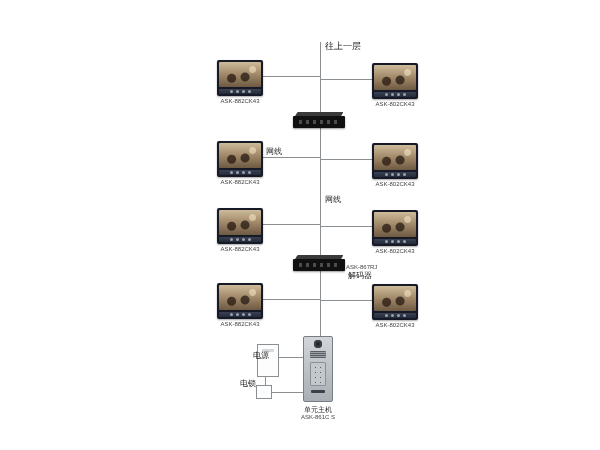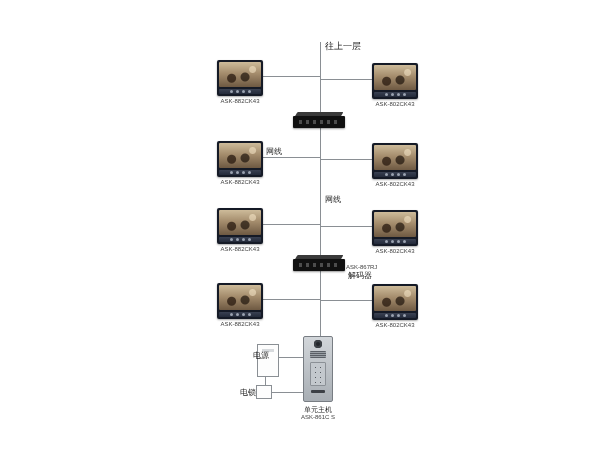--- a/index.html
+++ b/index.html
@@ -193,21 +193,21 @@
         <i></i>
       </div>
   </div>
   <div class="mlabel ml-r4">ASK-802CK43</div>
 
   <div class="psu">
       <i></i>
     </div>
   <div class="lbl mid" style="left:228px;top:350px;margin-left:25px;">电源</div>
   <div class="lockbox"></div>
-  <div class="lbl mid" style="left:240px;top:387px;">电锁</div>
+  <div class="lbl mid" style="left:240px;top:378px;">电锁</div>
 
   <div class="door">
     <div class="cam"></div>
     <div class="grille"></div>
     <div class="keypad"></div>
     <div class="slot"></div>
   </div>
   <div class="mlabel" style="left:288px;top:405px;font-size:7px;color:#222;">单元主机</div>
   <div class="mlabel" style="left:288px;top:414px;">ASK-861C S</div>
 

